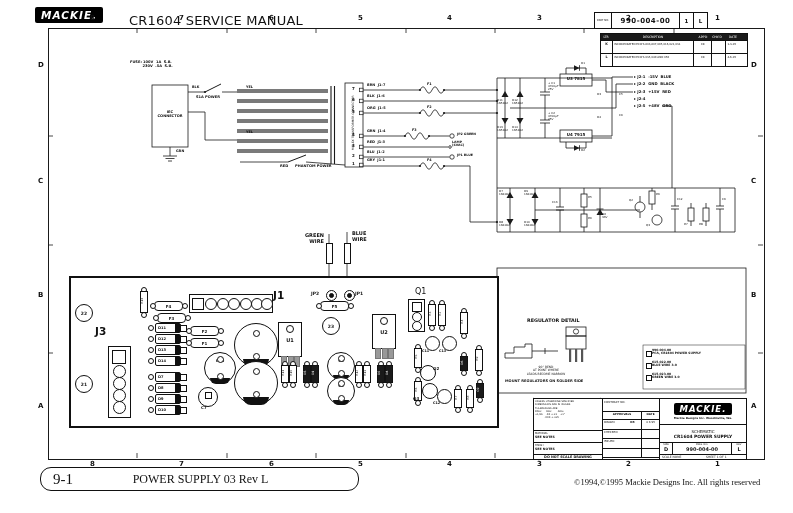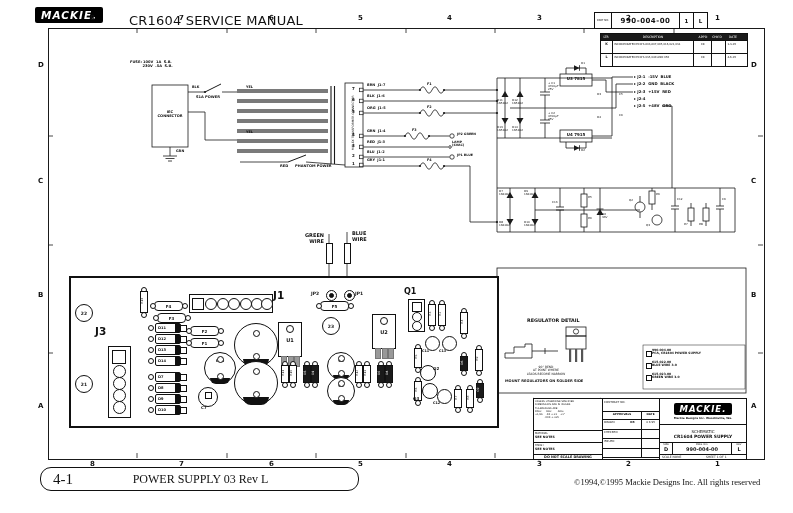--- a/index.html
+++ b/index.html
@@ -251,21 +251,21 @@
       <div class="pc" style="position: absolute; left: 42px; top: 122.5px; width: 11px; height: 11px;"></div>
       <div class="t2" style="position: absolute; left: 202px; top: 12px; font-size: 10.5px; white-space: pre; line-height: 1.12; font-weight: bold;">J1</div>
       <div class="box" style="position: absolute; left: 118px; top: 16px; width: 82px; height: 17px;"></div>
       <div class="ps" style="position: absolute; left: 121px; top: 19.5px; width: 10px; height: 10px;"></div>
       <div class="pc" style="position: absolute; left: 134px; top: 19.5px; width: 10px; height: 10px;"></div>
       <div class="pc" style="position: absolute; left: 145.5px; top: 19.5px; width: 10px; height: 10px;"></div>
       <div class="pc" style="position: absolute; left: 157px; top: 19.5px; width: 10px; height: 10px;"></div>
       <div class="pc" style="position: absolute; left: 168.5px; top: 19.5px; width: 10px; height: 10px;"></div>
       <div class="pc" style="position: absolute; left: 180px; top: 19.5px; width: 10px; height: 10px;"></div>
       <div class="pc" style="position: absolute; left: 190px; top: 19.5px; width: 10px; height: 10px;"></div>
-      <div class="t2" style="position: absolute; left: 333px; top: 10px; font-size: 8px; white-space: pre; line-height: 1.12; font-weight: bold;">Q1</div>
+      <div class="t2" style="position: absolute; left: 344px; top: 10px; font-size: 8px; white-space: pre; line-height: 1.12; font-weight: normal;">Q1</div>
       <div class="box" style="position: absolute; left: 337px; top: 21px; width: 15px; height: 31px;"></div>
       <div class="ps" style="position: absolute; left: 340.5px; top: 24px; width: 8px; height: 8px;"></div>
       <div class="pc" style="position: absolute; left: 340.5px; top: 33.5px; width: 8px; height: 8px;"></div>
       <div class="pc" style="position: absolute; left: 340.5px; top: 42.5px; width: 8px; height: 8px;"></div>
       <div class="pf" style="position: absolute; left: 83px; top: 23px; width: 27px; height: 8px;">F4</div>
       <div class="pc" style="position: absolute; left: 78.5px; top: 25px; width: 4px; height: 4px;"></div>
       <div class="pc" style="position: absolute; left: 110.5px; top: 25px; width: 4px; height: 4px;"></div>
       <div class="pf" style="position: absolute; left: 86px; top: 35px; width: 27px; height: 8px;">F3</div>
       <div class="pc" style="position: absolute; left: 81.5px; top: 37px; width: 4px; height: 4px;"></div>
       <div class="pc" style="position: absolute; left: 113.5px; top: 37px; width: 4px; height: 4px;"></div>
@@ -514,21 +514,21 @@
           </div>
       </div>
       <div class="tb-foot">
           <span>SCALE  NONE</span>
           <span>SHEET  1 OF 1</span>
         </div>
     </div>
   </div>
 
   <div class="footerbox">
-    <div class="fpage">4-1</div>
+    <div class="fpage">9-1</div>
     <div class="ftitle">POWER SUPPLY 03 Rev L</div>
   </div>
   <div class="copyright">©1994,©1995 Mackie Designs Inc. All rights reserved</div>
 
 <div class="t2" style="position: absolute; left: 90px; top: 15px; font-size: 7px; white-space: pre; line-height: 1.12; font-weight: bold;">8</div>
     <div class="t2" style="position: absolute; left: 90px; top: 461px; font-size: 7px; white-space: pre; line-height: 1.12; font-weight: bold;">8</div>
     <div class="t2" style="position: absolute; left: 179px; top: 15px; font-size: 7px; white-space: pre; line-height: 1.12; font-weight: bold;">7</div>
     <div class="t2" style="position: absolute; left: 179px; top: 461px; font-size: 7px; white-space: pre; line-height: 1.12; font-weight: bold;">7</div>
     <div class="t2" style="position: absolute; left: 269px; top: 15px; font-size: 7px; white-space: pre; line-height: 1.12; font-weight: bold;">6</div>
     <div class="t2" style="position: absolute; left: 269px; top: 461px; font-size: 7px; white-space: pre; line-height: 1.12; font-weight: bold;">6</div>

